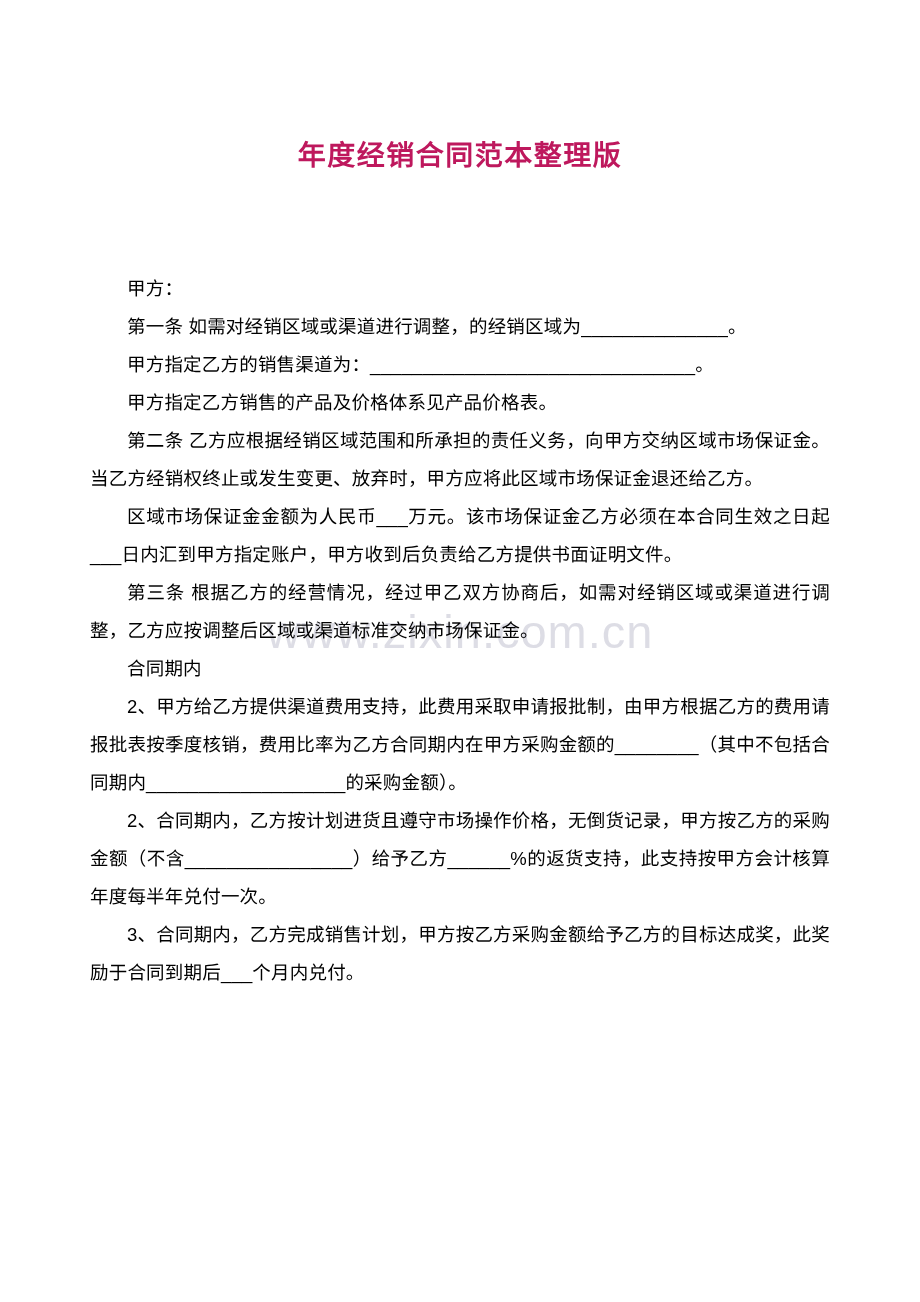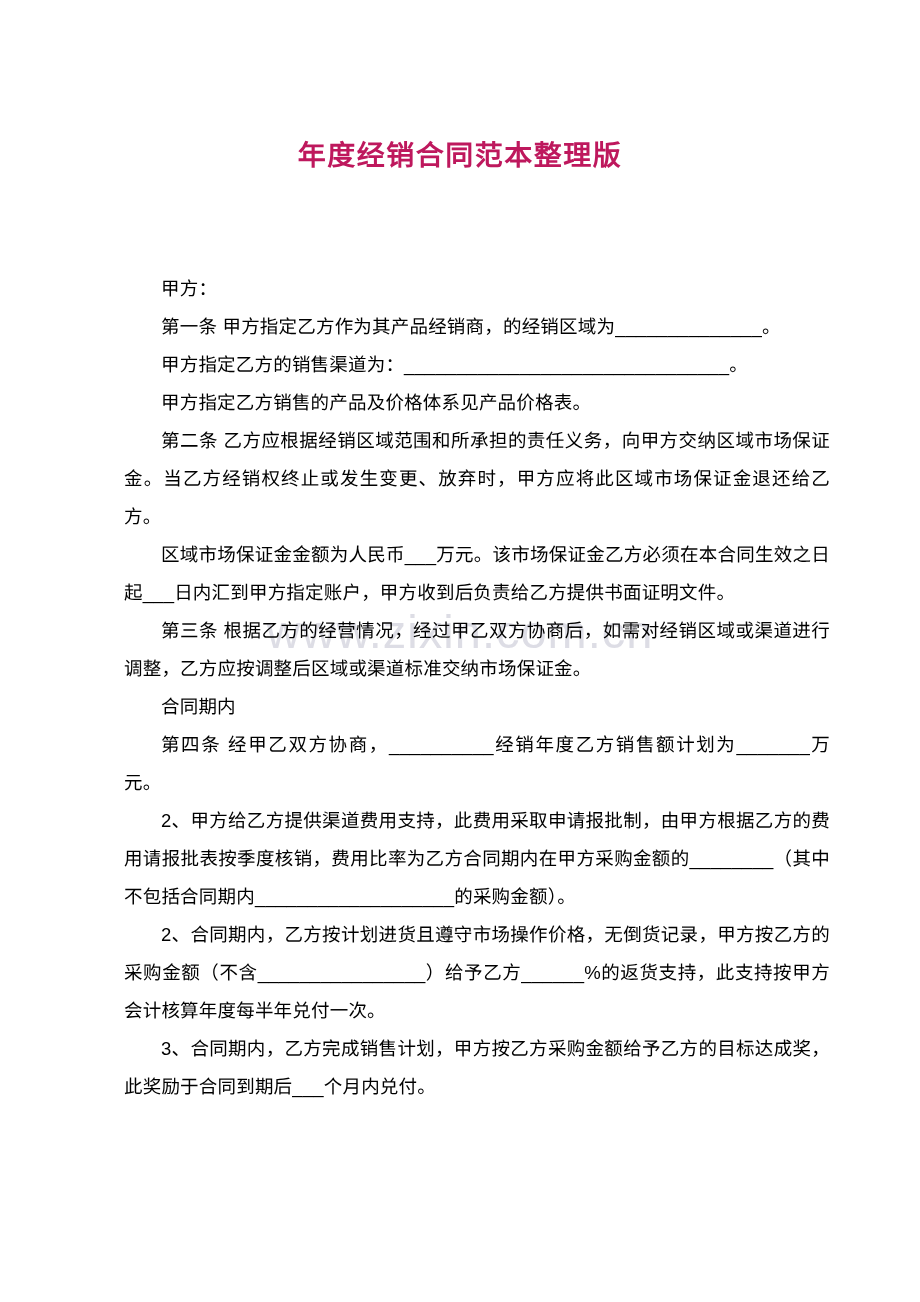--- a/index.html
+++ b/index.html
@@ -67,56 +67,54 @@
     margin: 0 0 0 0;
     font-size: 18.5px;
     line-height: 38px;
     text-align: justify;
     text-justify: inter-ideograph;
     color: #000;
     letter-spacing: 0.2px;
   }
   p.para.indent {
     text-indent: 37px;
-    margin-left: 34px;
   }
 </style>
 </head>
 <body>
 
 <div class="page">
 
   <div class="watermark">www.zixin.com.cn</div>
 
   <div class="doc">
 
     <h1 class="title">年度经销合同范本整理版</h1>
 
     <div class="body-block">
 
       <p class="para indent">甲方：</p>
 
 
 
 
-      <p class="para indent">第一条  甲方指定乙方作为其产品经销商，的经销区域为______________。</p>
+      <p class="para indent">第一条  如需对经销区域或渠道进行调整，的经销区域为______________。</p>
 
       <p class="para indent">甲方指定乙方的销售渠道为：_______________________________。</p>
 
       <p class="para indent">甲方指定乙方销售的产品及价格体系见产品价格表。</p>
 
       <p class="para indent">第二条  乙方应根据经销区域范围和所承担的责任义务，向甲方交纳区域市场保证金。当乙方经销权终止或发生变更、放弃时，甲方应将此区域市场保证金退还给乙方。</p>
 
       <p class="para indent">区域市场保证金金额为人民币___万元。该市场保证金乙方必须在本合同生效之日起___日内汇到甲方指定账户，甲方收到后负责给乙方提供书面证明文件。</p>
 
       <p class="para indent">第三条  根据乙方的经营情况，经过甲乙双方协商后，如需对经销区域或渠道进行调整，乙方应按调整后区域或渠道标准交纳市场保证金。</p>
 
       <p class="para indent">合同期内</p>
 
-      <p class="para indent">第四条  经甲乙双方协商，__________经销年度乙方销售额计划为_______万元。</p>
 
 
       <p class="para indent">2、甲方给乙方提供渠道费用支持，此费用采取申请报批制，由甲方根据乙方的费用请报批表按季度核销，费用比率为乙方合同期内在甲方采购金额的________（其中不包括合同期内___________________的采购金额）。</p>
 
       <p class="para indent">2、合同期内，乙方按计划进货且遵守市场操作价格，无倒货记录，甲方按乙方的采购金额（不含________________）给予乙方______%的返货支持，此支持按甲方会计核算年度每半年兑付一次。</p>
 
       <p class="para indent">3、合同期内，乙方完成销售计划，甲方按乙方采购金额给予乙方的目标达成奖，此奖励于合同到期后___个月内兑付。</p>
 
     </div>
   </div>

